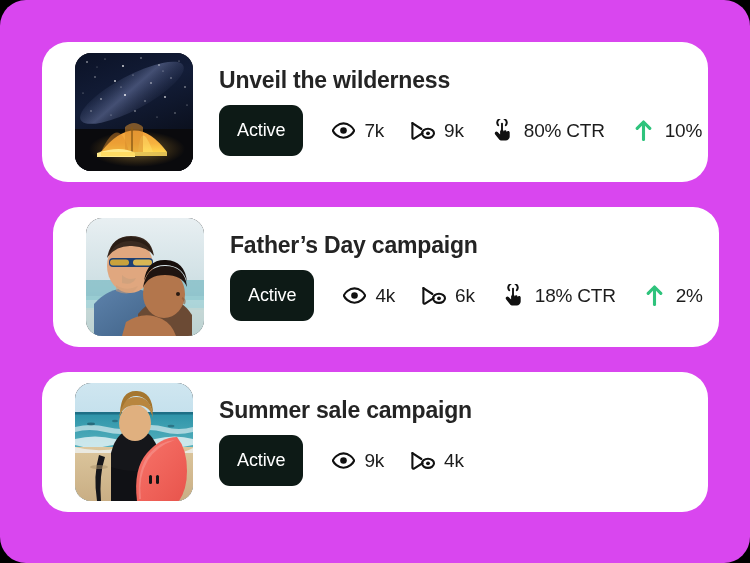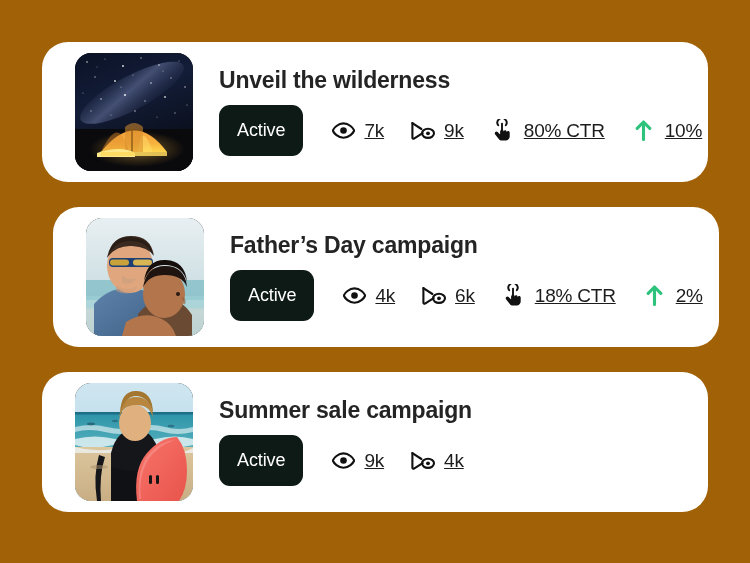--- a/index.html
+++ b/index.html
@@ -1,21 +1,21 @@
 <!DOCTYPE html>
 <html><head>
 <meta charset="utf-8">
 <style>
   html,body{margin:0;padding:0;}
   body{
     width:750px;height:563px;background:#000;overflow:hidden;
     font-family:"Liberation Sans",sans-serif;
     -webkit-font-smoothing:antialiased;
   }
-  #stage{position:relative;width:750px;height:563px;background:#a16207;}
+  #stage{position:relative;width:750px;height:563px;background:#d946ef;border-radius:26px;}
 
   .card{
     position:absolute;left:42px;width:666px;height:140px;
     background:#fff;border-radius:26px;
     display:flex;align-items:center;
     box-sizing:border-box;padding:0 0 0 33px;
     overflow:hidden;
   }
   #card-0{top:42px;}
   #card-1{top:207px;margin-left:11px;}
@@ -46,21 +46,21 @@
     height:33px;padding:9px 18px;font-size:18px;letter-spacing:-.1px;
     margin-right:27px;
   }
 
   .metric{display:inline-flex;align-items:center;margin-right:26px;}
   .metric:last-child{margin-right:0;}
   .metric .ico{
     display:inline-flex;align-items:center;justify-content:center;
     width:26px;height:24px;margin-right:8px;flex:0 0 auto;
   }
-  .metric .val{font-size:19px;color:#1c1c1c;letter-spacing:-.2px;text-decoration:underline;}
+  .metric .val{font-size:19px;color:#1c1c1c;letter-spacing:-.2px;}
   .metric.delta .val{color:#1c1c1c;}
   .ico svg{display:block;}
 </style>
 </head>
 <body>
 
 <div id="stage">
 
   <div class="card" id="card-0">
     <div class="thumb">

